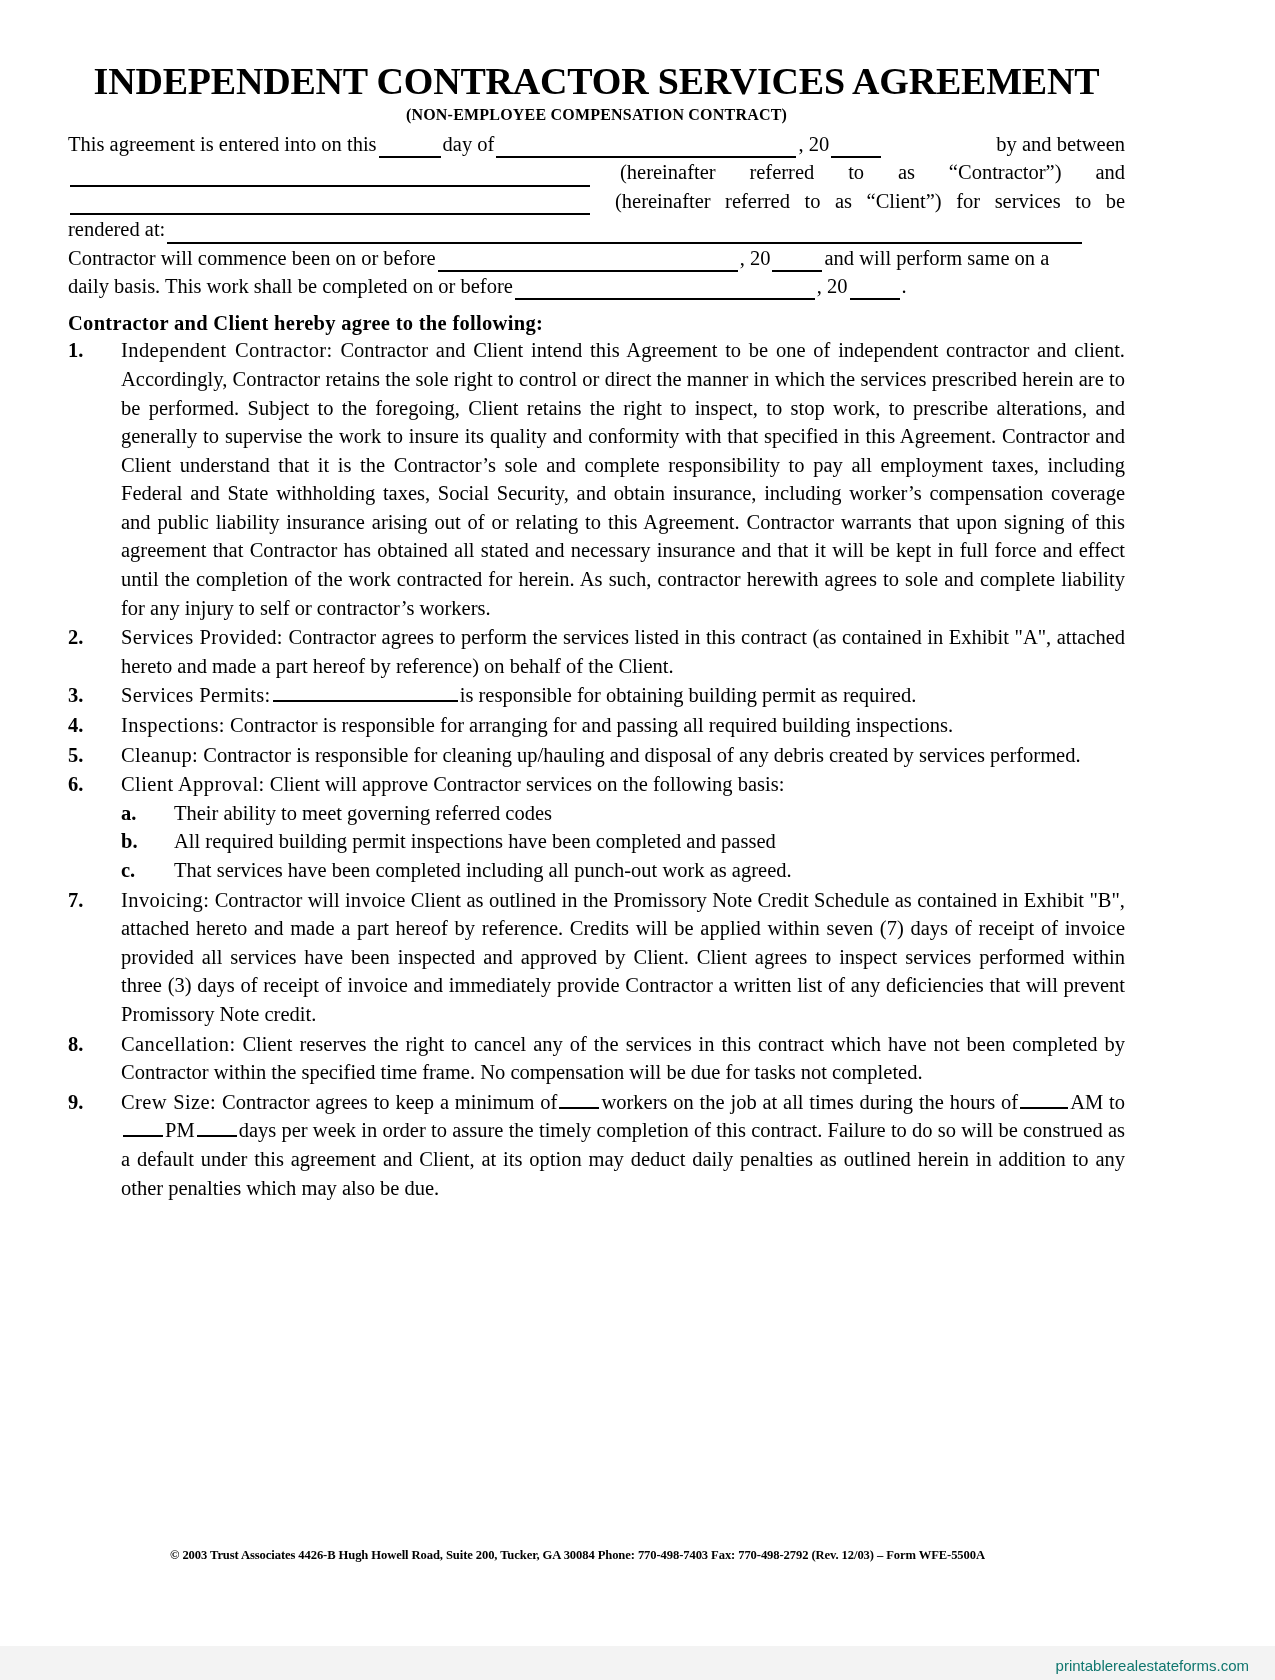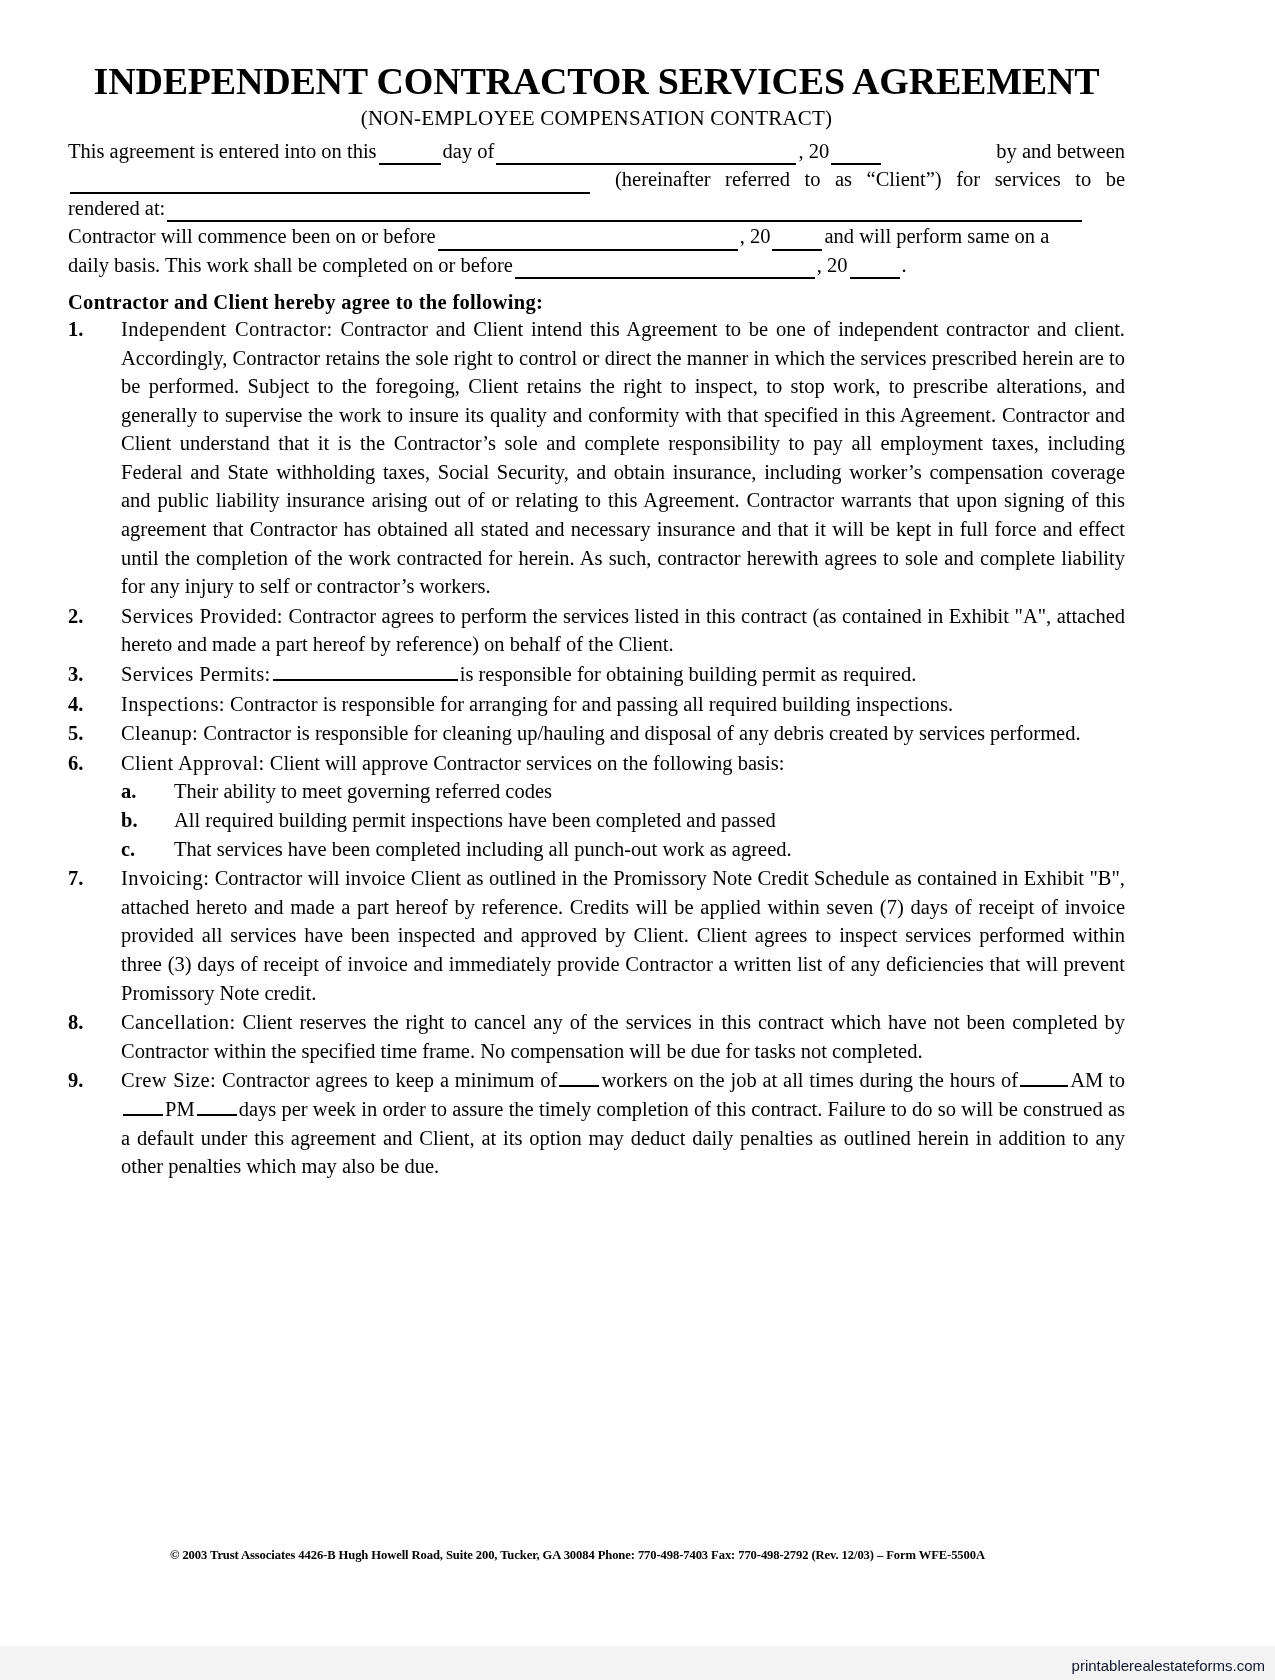--- a/index.html
+++ b/index.html
@@ -34,22 +34,22 @@
     font-family: "Liberation Serif", "DejaVu Serif", serif;
     font-weight: bold;
     font-size: 38px;
     letter-spacing: -0.2px;
     text-align: center;
     line-height: 1.05;
     margin: 0 0 4px 0;
     white-space: nowrap;
   }
   .doc-subtitle {
-    font-weight: normal;
-    font-size: 21px;
+    font-weight: bold;
+    font-size: 16px;
     text-align: center;
     letter-spacing: 0.2px;
     margin: 0 0 6px 0;
   }
 
   
   .intro {
     font-size: 20.5px;
     line-height: 28.4px;
   }
@@ -146,25 +146,25 @@
     top: 1548px;
     width: 1155px;
     text-align: center;
     font-size: 12.6px;
     font-weight: bold;
     font-family: "Liberation Serif", "DejaVu Serif", serif;
     letter-spacing: -0.1px;
   }
   .watermark {
     position: absolute;
-    right: 10px;
+    right: 26px;
     bottom: 6px;
     font-family: "Liberation Sans", "DejaVu Sans", sans-serif;
     font-size: 15px;
-    color: #0f172a;
+    color: #0f766e;
   }
   .wm-strip {
     position: absolute;
     left: 0;
     bottom: 0;
     width: 1275px;
     height: 34px;
     background: #f3f3f3;
   }
 </style>
@@ -183,20 +183,25 @@
         <span>This agreement is entered into on this</span>
         <span class="blank b-day"></span>
         <span>day of</span>
         <span class="blank b-month"></span>
         <span>, 20</span>
         <span class="blank b-yr"></span>
         <span class="grow"></span>
         <span>by and between</span>
       </div>
 
+      <div class="intro-line">
+        <span class="blank b-party"></span>
+        <span class="grow"></span>
+        <span class="spread" style="width:505px">(hereinafter referred to as “Contractor”) and</span>
+      </div>
 
       <div class="intro-line">
         <span class="blank b-party"></span>
         <span class="grow"></span>
         <span class="spread" style="width:510px">(hereinafter referred to as “Client”) for services to be</span>
       </div>
 
       <div class="intro-line">
         <span>rendered  at:</span>
         <span class="blank" style="width:915px"></span>

